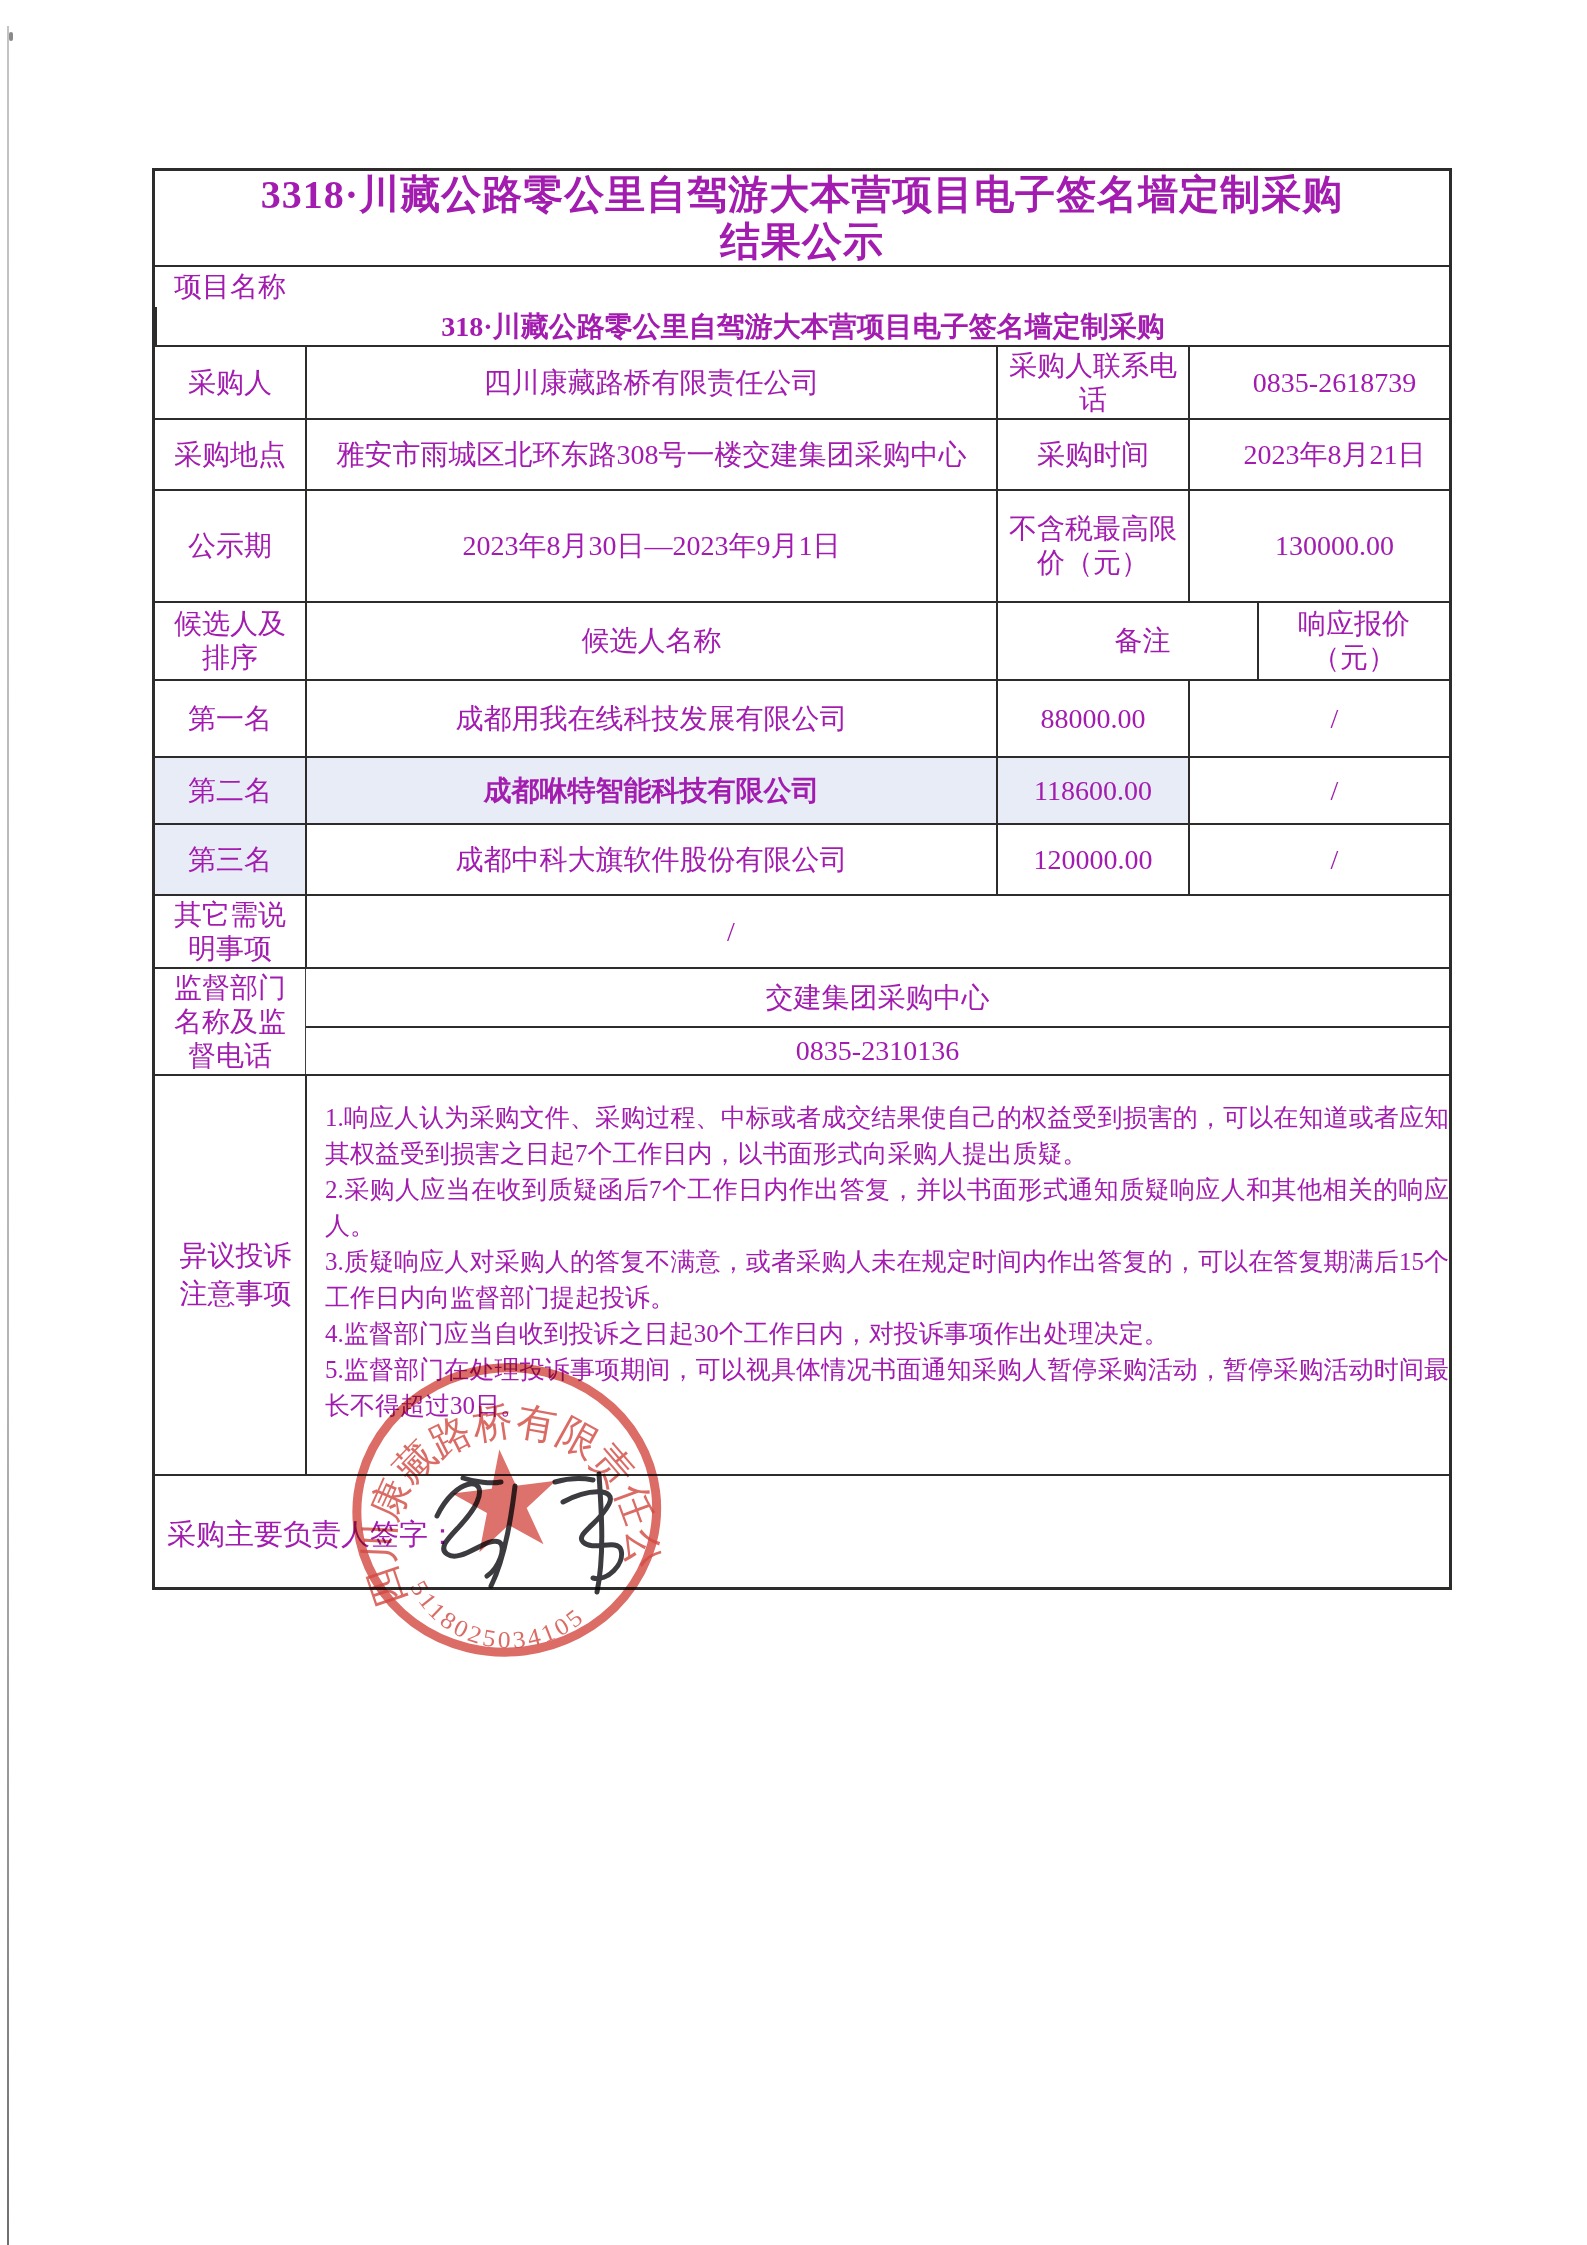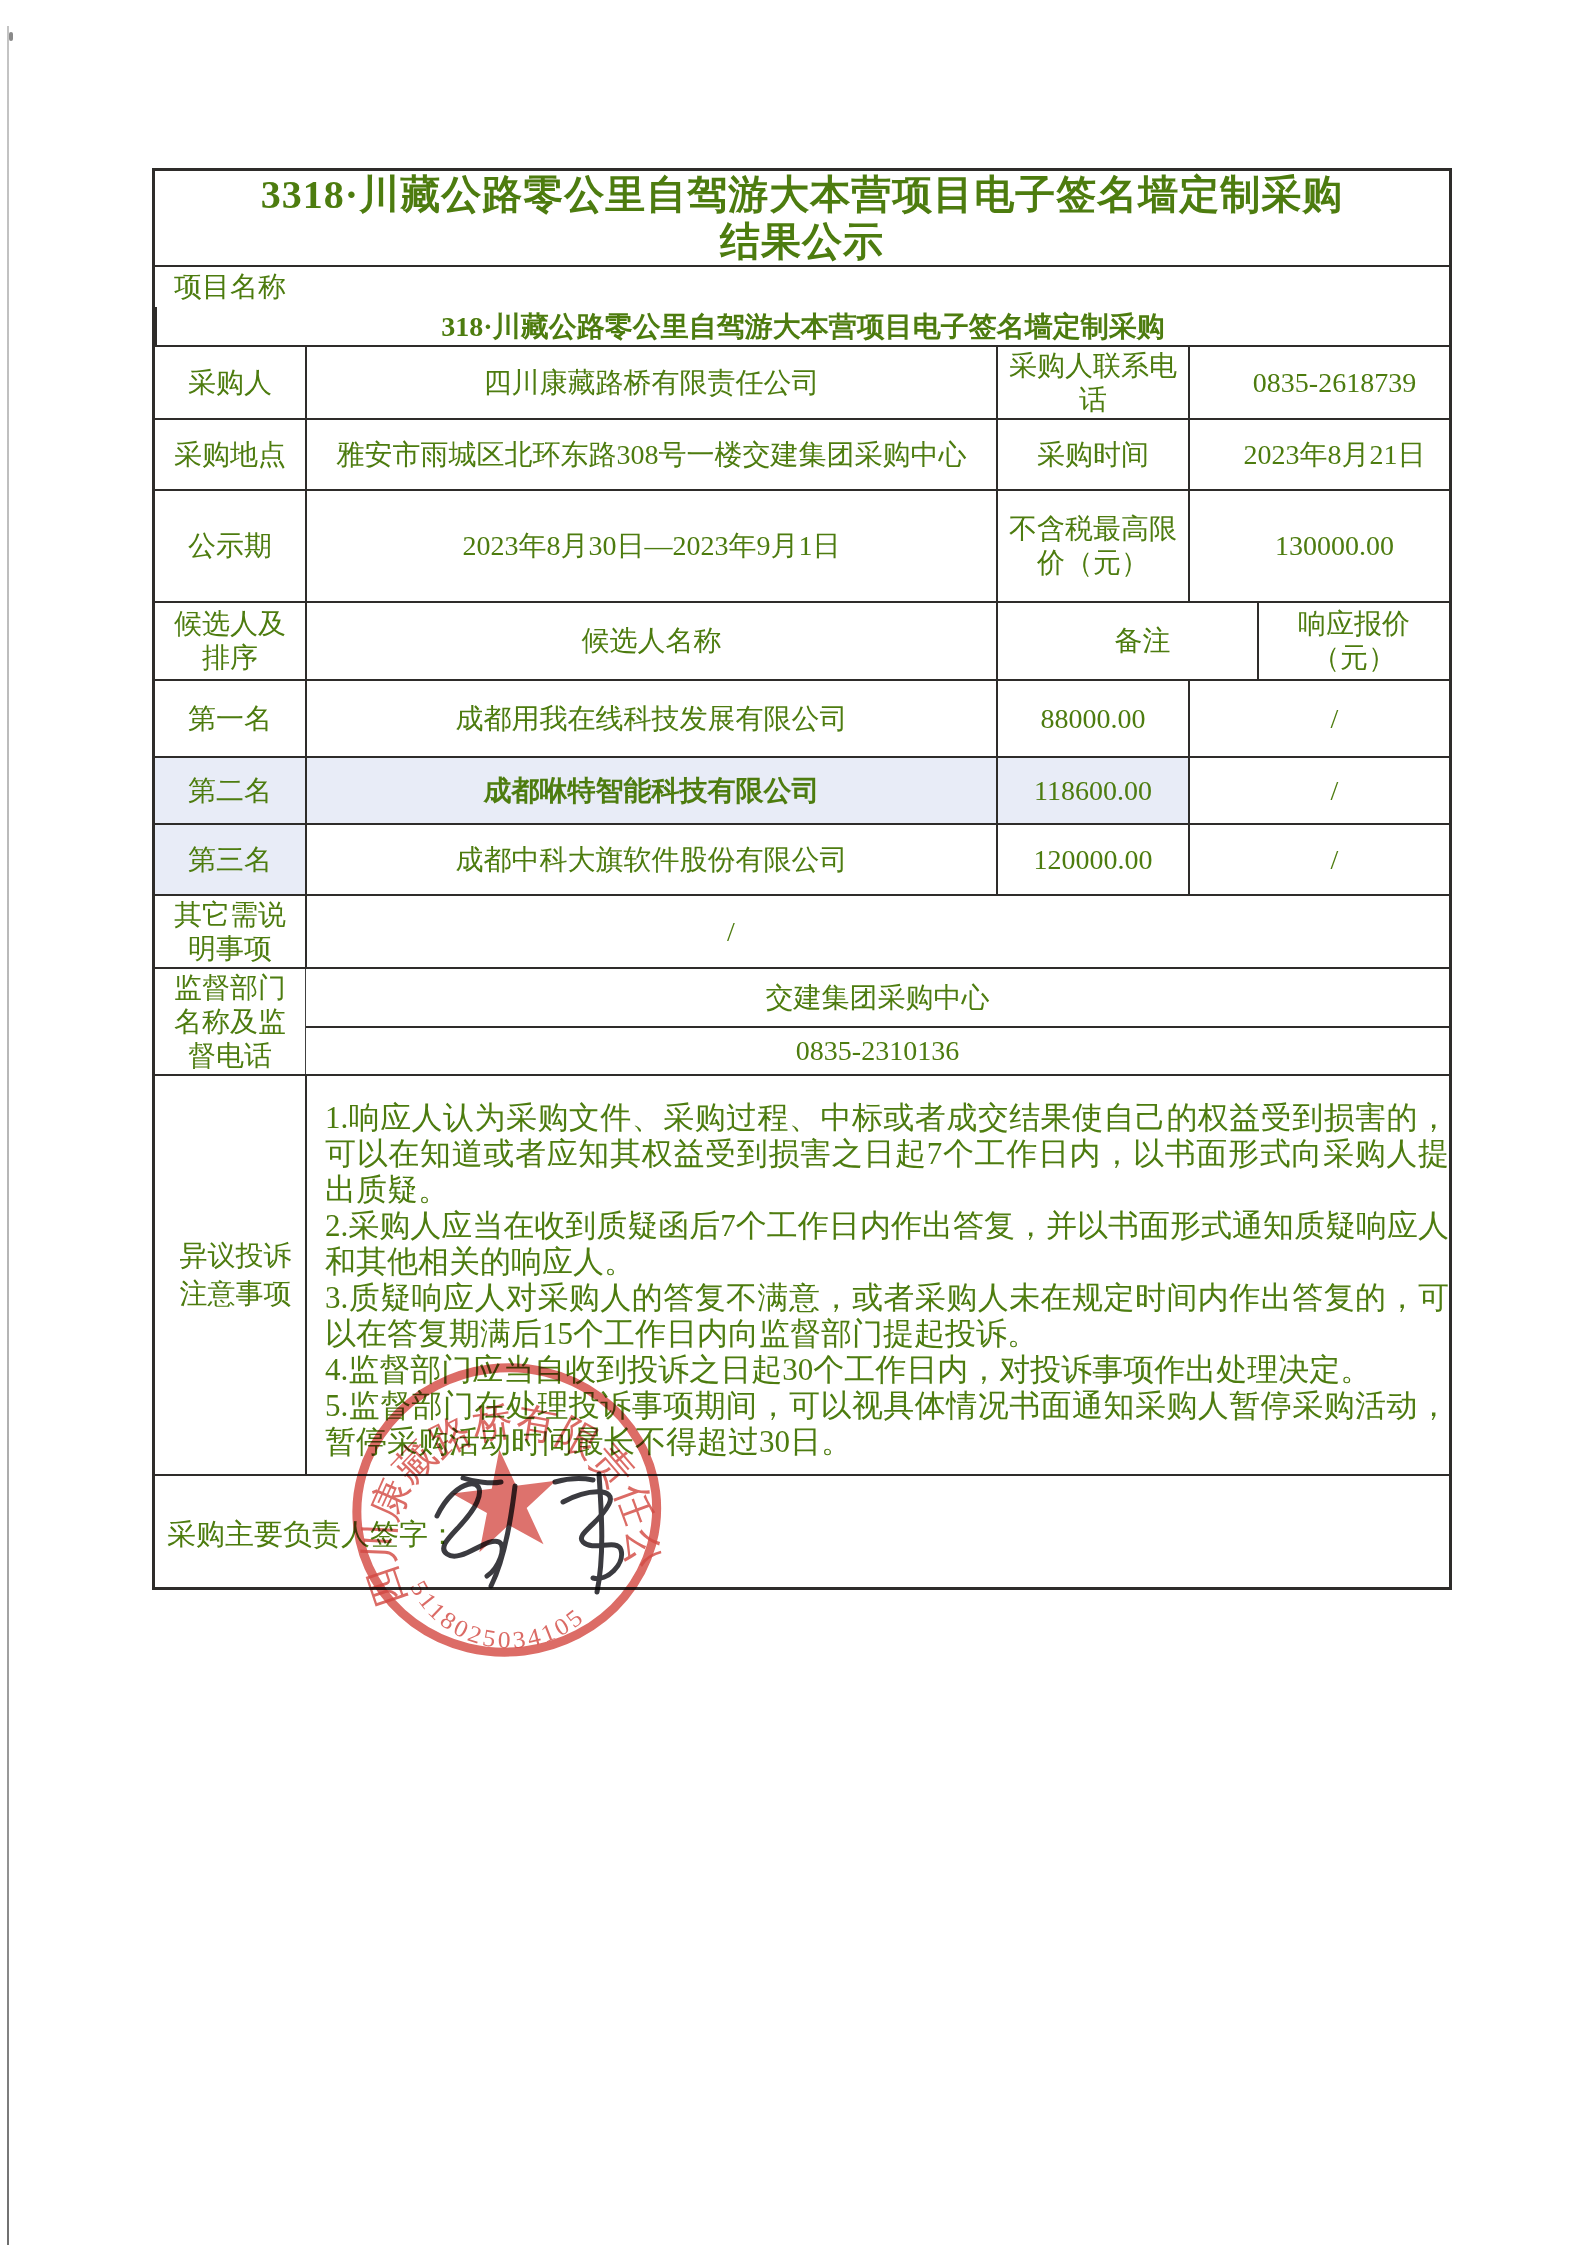--- a/index.html
+++ b/index.html
@@ -2,21 +2,21 @@
 <html><head>
 <meta charset="utf-8">
 <style>
   html,body{margin:0;padding:0;background:#e9e9e9;}
   .page{
     position:relative;
     width:1587px;height:2245px;
     margin:0 auto;
     background:#ffffff;
     font-family:"Liberation Serif","DejaVu Serif",serif;
-    color:#4d7c0f;
+    color:#a21caf;
     overflow:hidden;
   }
   
   .scan-edge{position:absolute;left:7px;top:26px;width:2px;height:2219px;
     background:linear-gradient(#c4c4c4,#b5b5b5 60%,#8f8f8f 85%,#6f6f6f);}
   .scan-dot{position:absolute;left:9px;top:32px;width:4px;height:9px;background:#8a8a8a;border-radius:2px;}
 
   .tbl{
     position:absolute;left:152px;top:168px;width:1300px;height:1422px;
     border:3px solid #2e2c2a;box-sizing:border-box;background:#fff;
@@ -37,21 +37,21 @@
   .h112{height:112px;} .h78{height:78px;} .h77{height:77px;} .h67{height:67px;}
   .h107{height:107px;} .h400{height:400px;} .h117{height:117px;}
 
   .title-cell{flex-direction:column;font-weight:700;font-size:40px;line-height:47px;letter-spacing:1px;}
 
   .sup-stack{display:flex;flex-direction:column;flex:1;min-width:0;}
   .sup-stack .sub{flex:none;height:57px;display:flex;align-items:center;justify-content:center;font-size:28px;}
   .sup-stack .sub2{flex:1;border-top:2px solid #2e2c2a;}
 
   .objection-text{display:block;text-align:justify;padding:24px 0 0 18px;
-    font-size:31px;line-height:36px;align-items:flex-start;}
+    font-size:25px;line-height:36px;align-items:flex-start;}
   .objection-text p{margin:0;}
 
   .slash-cell{padding-right:300px;}
 
   .sig-cell{justify-content:flex-start;padding-left:12px;font-size:29px;position:relative;}
   .sig-svg{position:absolute;left:248px;top:-18px;mix-blend-mode:multiply;}
 
   .seal{
     position:absolute;left:335px;top:1352px;width:344px;height:320px;
     transform:rotate(-7deg);

